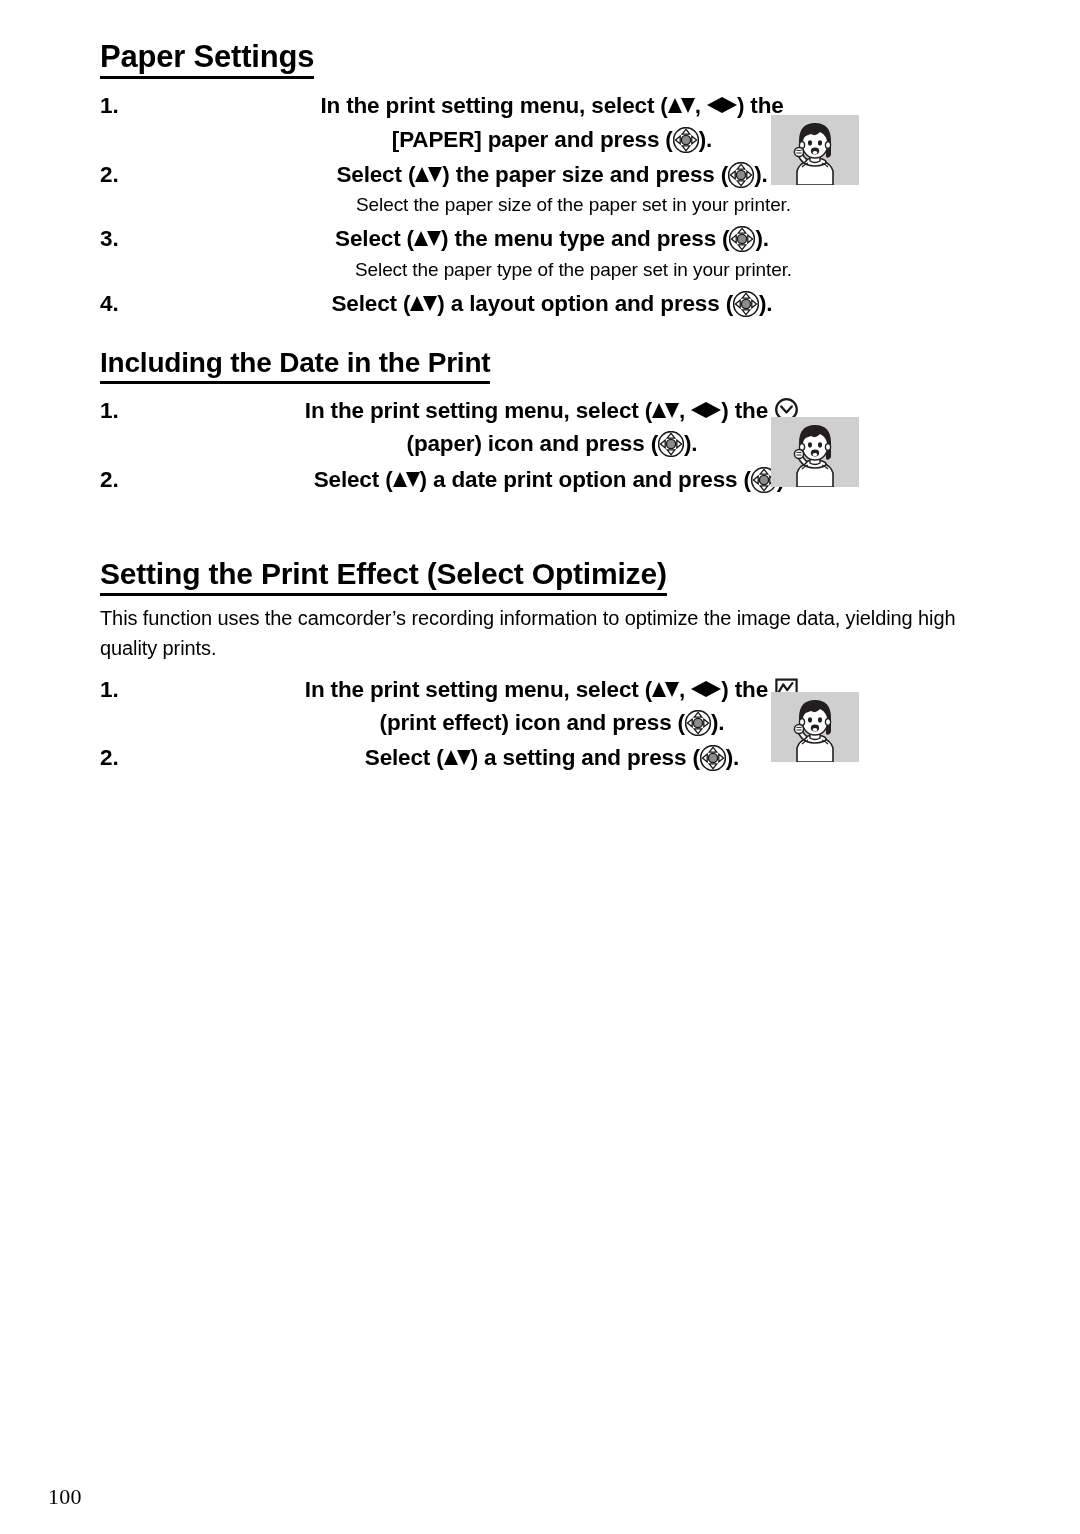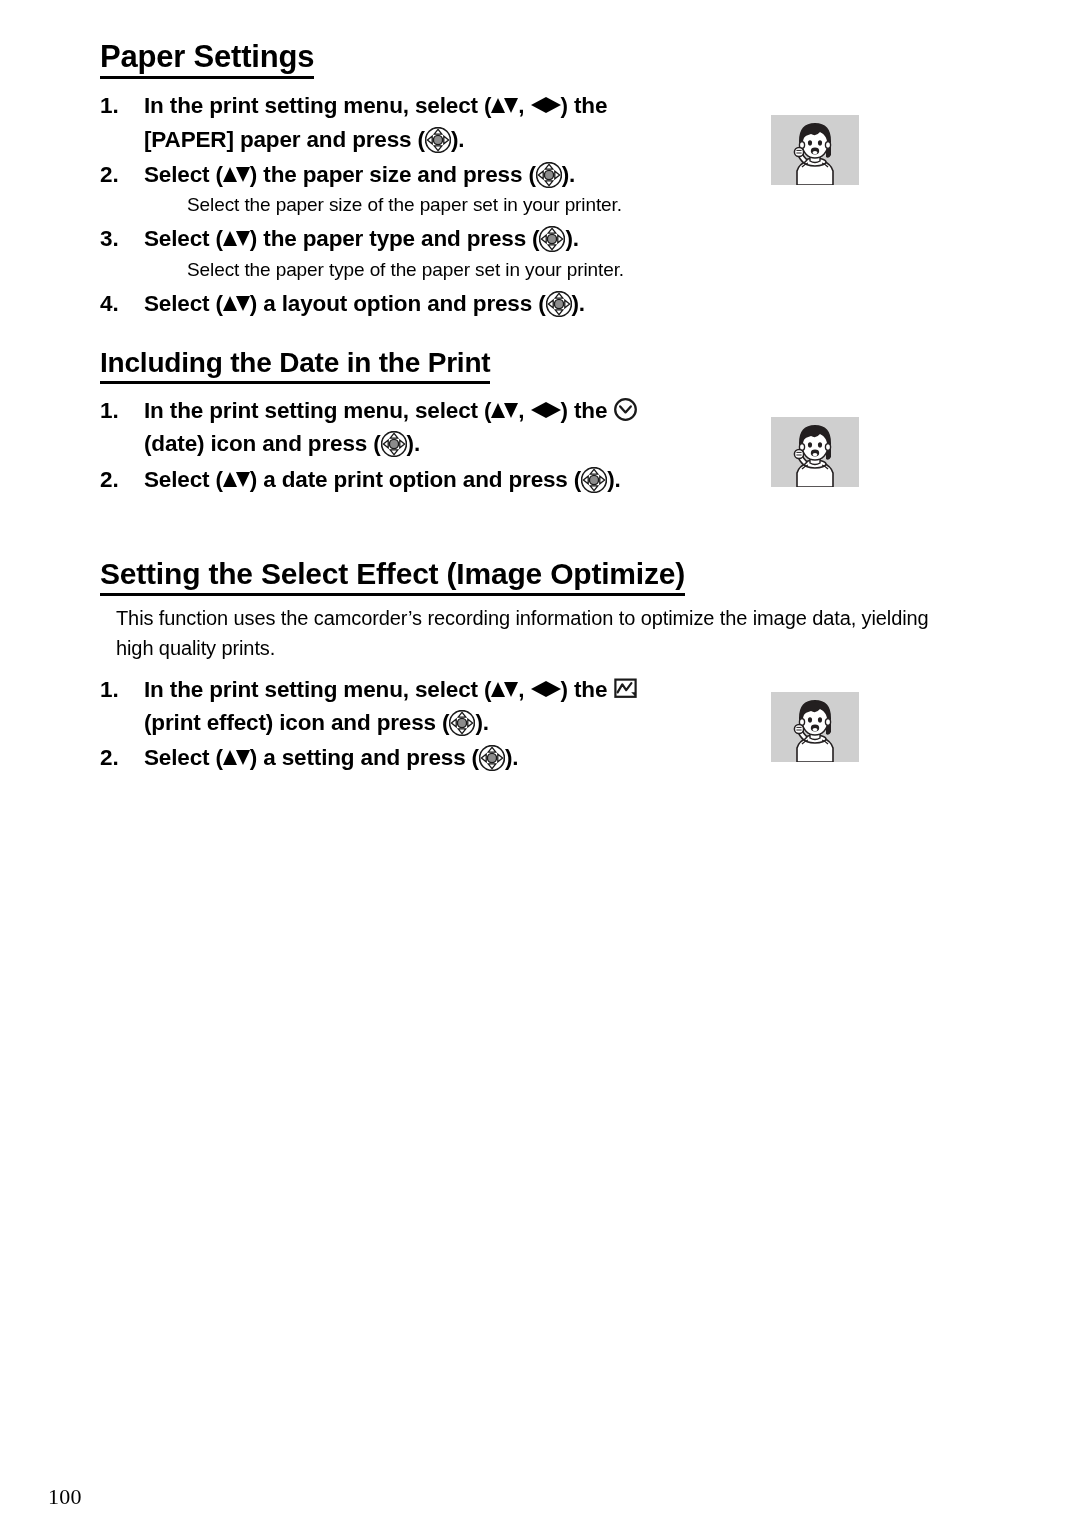--- a/index.html
+++ b/index.html
@@ -67,37 +67,38 @@
     top: 0;
     font-size: 22.5px;
     font-weight: bold;
     line-height: 1.48;
   }
   .step-text {
     font-size: 22.5px;
     font-weight: bold;
     line-height: 1.48;
     letter-spacing: -0.15px;
+    text-align: center;
   }
   .step-note {
     font-size: 19px;
     font-weight: normal;
     line-height: 1.42;
     letter-spacing: -0.1px;
     margin-top: 1px;
     margin-bottom: 3px;
     margin-left: 43px;
   }
 
   .body-para {
     font-size: 20px;
     font-weight: normal;
     line-height: 1.46;
     letter-spacing: -0.1px;
-    margin: 8px 0 0 16px;
+    margin: 8px 0 0 0;
     max-width: 860px;
   }
 
   
   .ico {
     display: inline-block;
     vertical-align: -2px;
   }
 
   
@@ -229,21 +230,21 @@
               <polygon points="23.6,13 18.8,9.2 18.8,16.8" fill="#ffffff" stroke="#1a1a1a" stroke-width="1.3"></polygon>
               <circle cx="13" cy="13" r="4.6" fill="#8c8c8c" stroke="#1a1a1a" stroke-width="1.4"></circle>
             </svg></span><span>).</span>
           <div class="step-note">Select the paper size of the paper set in your printer.</div>
         </div>
       </li>
 
       <li>
         <span class="step-num">3.</span>
         <div class="step-text">
-          <span>Select (</span><span class="ico ico-ud"><i class="tri-up"></i><i class="tri-dn"></i></span><span>) the paper type and press (</span><span class="ico ico-joy">
+          <span>Select (</span><span class="ico ico-ud"><i class="tri-up"></i><i class="tri-dn"></i></span><span>) the menu type and press (</span><span class="ico ico-joy">
             <svg viewBox="0 0 26 26" width="26" height="26" xmlns="http://www.w3.org/2000/svg">
               <ellipse cx="13" cy="13" rx="12.4" ry="12.4" fill="#ffffff" stroke="#1a1a1a" stroke-width="1.6"></ellipse>
               <polygon points="13,2.4 9.2,7.2 16.8,7.2" fill="#ffffff" stroke="#1a1a1a" stroke-width="1.3"></polygon>
               <polygon points="13,23.6 9.2,18.8 16.8,18.8" fill="#ffffff" stroke="#1a1a1a" stroke-width="1.3"></polygon>
               <polygon points="2.4,13 7.2,9.2 7.2,16.8" fill="#ffffff" stroke="#1a1a1a" stroke-width="1.3"></polygon>
               <polygon points="23.6,13 18.8,9.2 18.8,16.8" fill="#ffffff" stroke="#1a1a1a" stroke-width="1.3"></polygon>
               <circle cx="13" cy="13" r="4.6" fill="#8c8c8c" stroke="#1a1a1a" stroke-width="1.4"></circle>
             </svg></span><span>).</span>
           <div class="step-note">Select the paper type of the paper set in your printer.</div>
         </div>
@@ -275,21 +276,21 @@
     <ol class="steps">
 
       <li>
         <span class="step-num">1.</span>
         <div class="step-text">
           <span>In the print setting menu, select (</span><span class="ico ico-ud"><i class="tri-up"></i><i class="tri-dn"></i></span><span>, </span><span class="ico ico-lr"><i class="tri-l"></i><i class="tri-r"></i></span><span>) the</span>&nbsp;<span class="ico ico-clock">
             <svg viewBox="0 0 25 25" width="25" height="25" xmlns="http://www.w3.org/2000/svg">
               <circle cx="12.5" cy="12.5" r="10.3" fill="#ffffff" stroke="#1a1a1a" stroke-width="2.3"></circle>
               <path d="M7.2 9.4 L12.5 15.4 L17.8 9.4" fill="none" stroke="#1a1a1a" stroke-width="2.3" stroke-linecap="round" stroke-linejoin="round"></path>
             </svg></span><br>
-          <span>(date) icon and press (</span><span class="ico ico-joy">
+          <span>(paper) icon and press (</span><span class="ico ico-joy">
             <svg viewBox="0 0 26 26" width="26" height="26" xmlns="http://www.w3.org/2000/svg">
               <ellipse cx="13" cy="13" rx="12.4" ry="12.4" fill="#ffffff" stroke="#1a1a1a" stroke-width="1.6"></ellipse>
               <polygon points="13,2.4 9.2,7.2 16.8,7.2" fill="#ffffff" stroke="#1a1a1a" stroke-width="1.3"></polygon>
               <polygon points="13,23.6 9.2,18.8 16.8,18.8" fill="#ffffff" stroke="#1a1a1a" stroke-width="1.3"></polygon>
               <polygon points="2.4,13 7.2,9.2 7.2,16.8" fill="#ffffff" stroke="#1a1a1a" stroke-width="1.3"></polygon>
               <polygon points="23.6,13 18.8,9.2 18.8,16.8" fill="#ffffff" stroke="#1a1a1a" stroke-width="1.3"></polygon>
               <circle cx="13" cy="13" r="4.6" fill="#8c8c8c" stroke="#1a1a1a" stroke-width="1.4"></circle>
             </svg></span><span>).</span>
         </div>
       </li>
@@ -306,21 +307,21 @@
               <polygon points="23.6,13 18.8,9.2 18.8,16.8" fill="#ffffff" stroke="#1a1a1a" stroke-width="1.3"></polygon>
               <circle cx="13" cy="13" r="4.6" fill="#8c8c8c" stroke="#1a1a1a" stroke-width="1.4"></circle>
             </svg></span><span>).</span>
         </div>
       </li>
 
     </ol>
 
     <div style="height:60px"></div>
     <div class="heading-wrap">
-      <h2 class="section-heading h-effect">Setting the Select Effect (Image Optimize)</h2>
+      <h2 class="section-heading h-effect">Setting the Print Effect (Select Optimize)</h2>
     </div>
 
     <p class="body-para">This function uses the camcorder’s recording information to optimize the image data, yielding high quality prints.</p>
 
     <div style="height:10px"></div>
 
     <ol class="steps">
 
       <li>
         <span class="step-num">1.</span>

